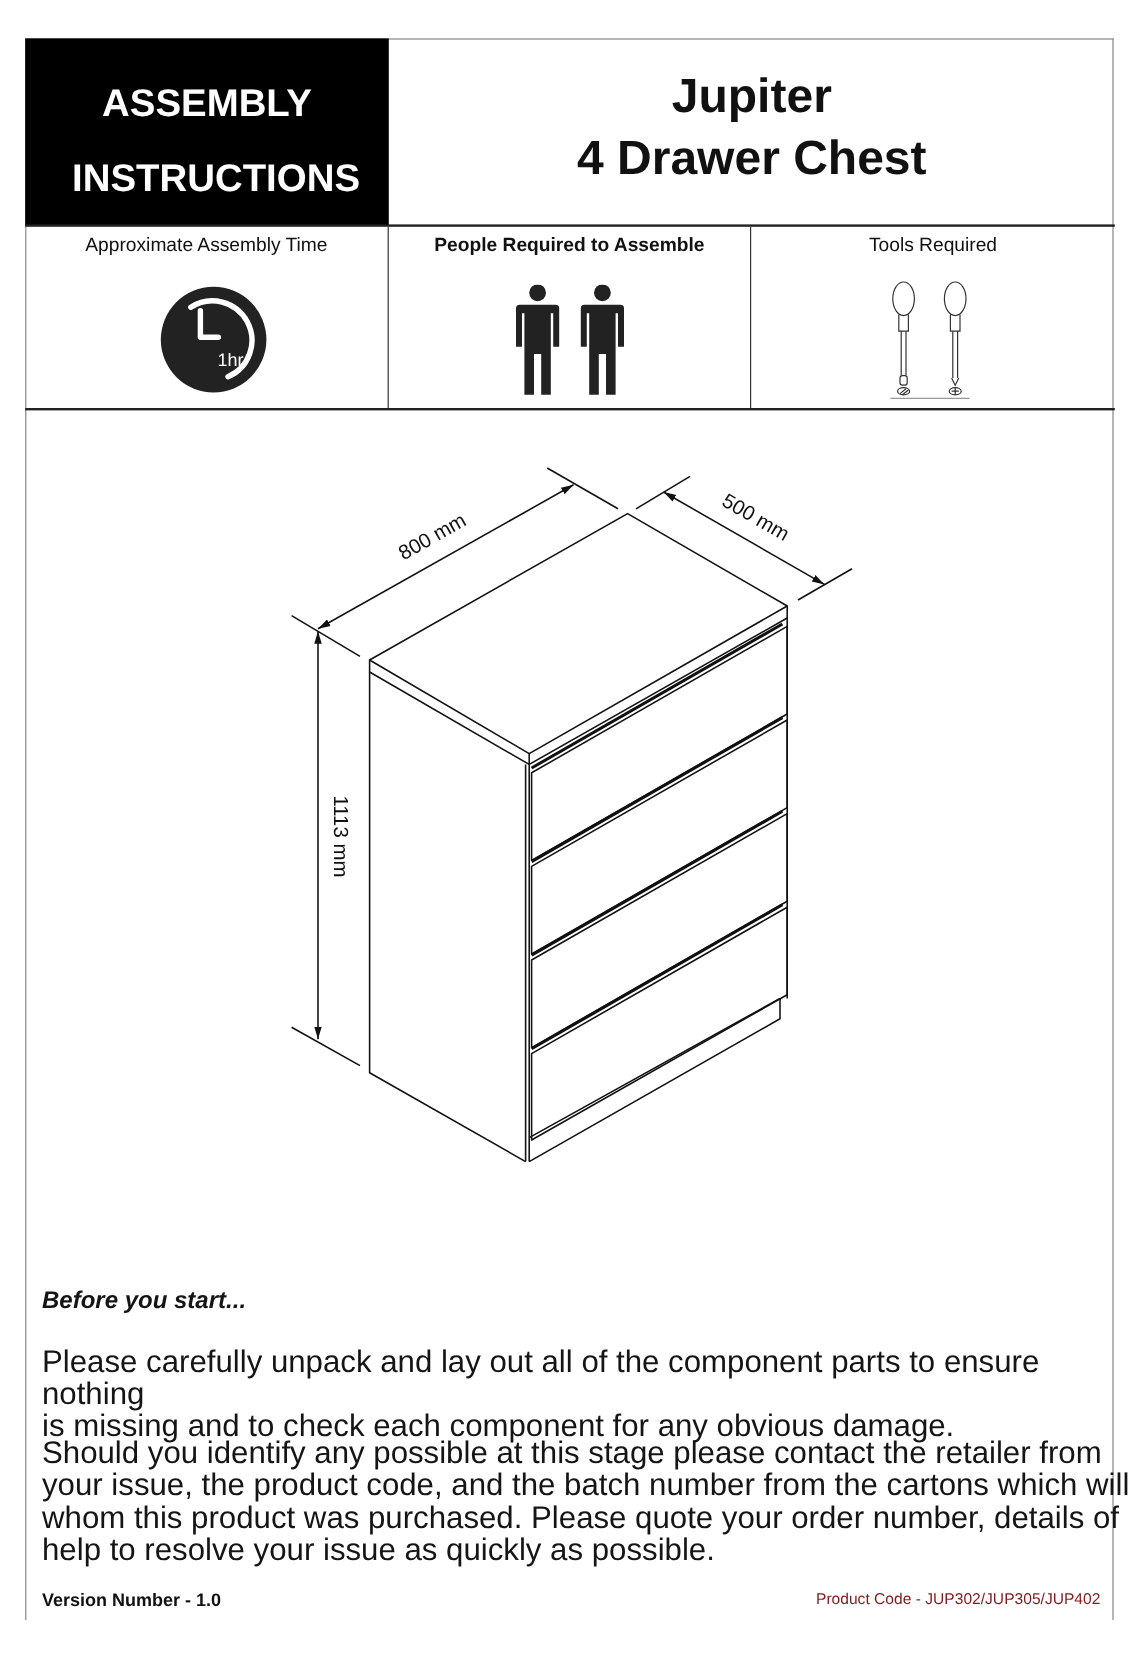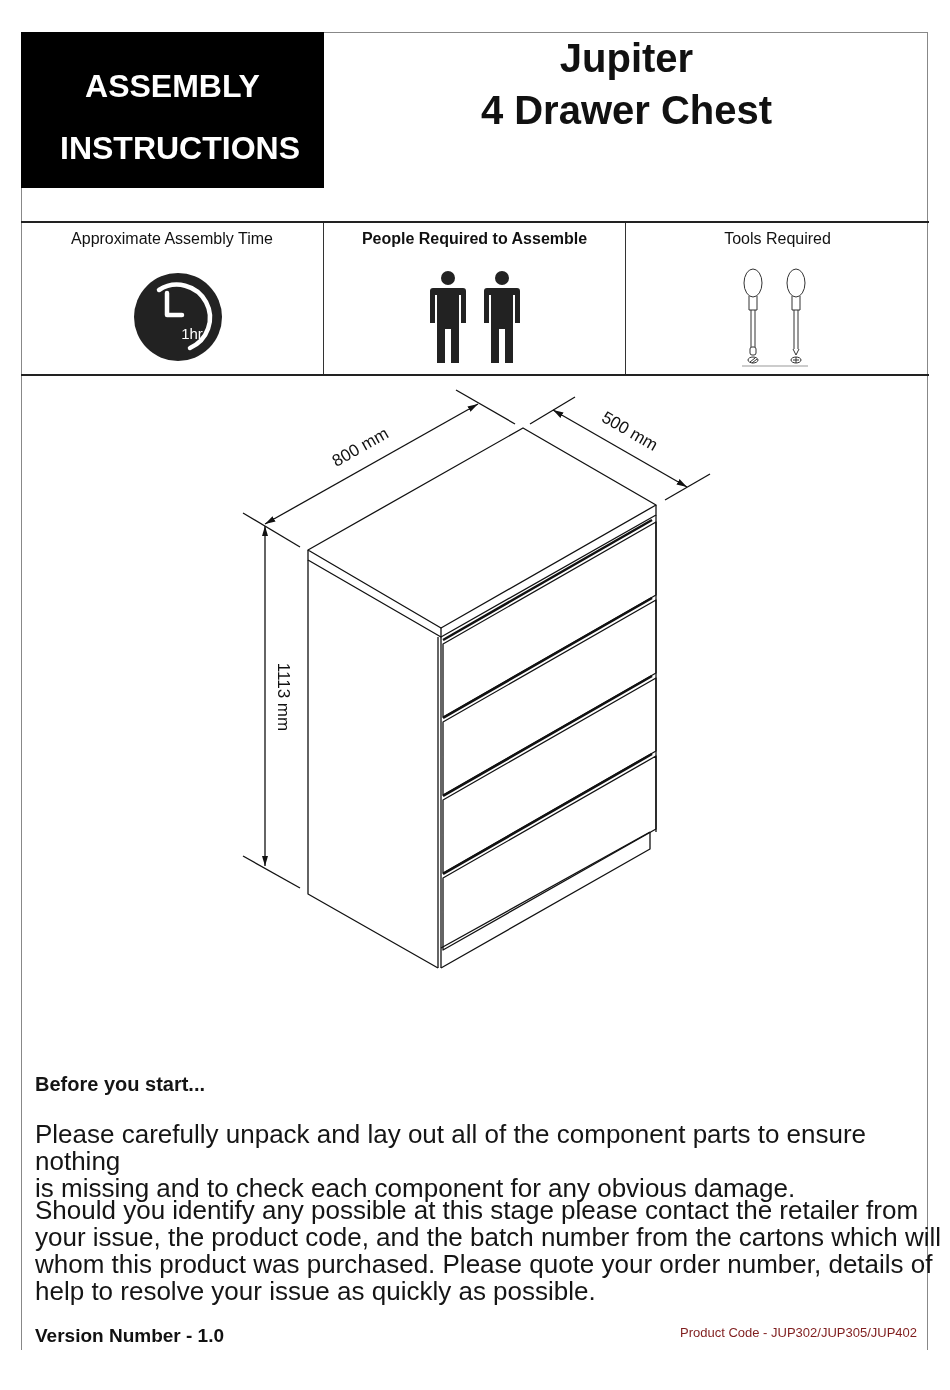--- a/index.html
+++ b/index.html
@@ -6,33 +6,33 @@
   body { width: 950px; height: 1390px; position: relative; overflow: hidden;
          font-family: "Liberation Sans", sans-serif; color: #111; }
   .page { position: absolute; left: 21px; top: 32px; width: 907px; height: 1318px;
           border-left: 1px solid #888; border-right: 1px solid #888; border-top: 1px solid #888; box-sizing: border-box; }
   .header { position: absolute; left: 21px; top: 32px; width: 908px; height: 156px; }
   .header-black { position: absolute; left: 0; top: 0; width: 303px; height: 156px; background: #000; color: #fff;
                   font-weight: bold; font-size: 32px; text-align: center; }
   .header-black .l1 { position: absolute; left: 0; right: 0; top: 36px; }
   .header-black .l2 { position: absolute; left: 0; right: 0; top: 98px; padding-left: 15px; }
   .header-title { position: absolute; left: 303px; top: 0; right: 0; height: 156px; text-align: center;
-                  font-weight: bold; font-size: 40px; line-height: 52px; box-sizing: border-box; color: #111; }
+                  font-weight: bold; font-size: 40px; line-height: 52px; padding-top: 22px; box-sizing: border-box; color: #111; }
   .info-row { position: absolute; left: 21px; top: 187px; width: 908px; height: 155px;
-              border-top: 2px solid #222; border-bottom: 2px solid #222; box-sizing: border-box; margin-top: 34px; }
+              border-top: 2px solid #222; border-bottom: 2px solid #222; box-sizing: border-box; }
   .info-cell { position: absolute; top: 0; height: 151px; box-sizing: border-box; text-align: center; }
   .info-cell.c1 { left: 0; width: 302px; }
   .info-cell.c2 { left: 302px; width: 303px; border-left: 1px solid #333; border-right: 1px solid #333; font-weight: bold; }
   .info-cell.c3 { left: 605px; width: 303px; }
   .info-label { position: absolute; left: 0; right: 0; top: 7px; font-size: 16px; color: #111; }
   .info-icon { position: absolute; left: 0; right: 0; top: 44px; display: flex; justify-content: center; }
   .diagram { position: absolute; left: 21px; top: 342px; width: 907px; height: 720px; }
   .text-block { position: absolute; left: 35px; font-size: 26px; line-height: 27px; color: #151515; }
-  .bold { font-weight: bold; }
-  .footer-left { position: absolute; left: 35px; top: 1325px; font-weight: bold; font-size: 19px; color: #111; }
+  .bold { font-weight: bold; font-style: italic; }
+  .footer-left { position: absolute; left: 35px; top: 1325px; font-weight: bold; font-size: 15px; color: #111; }
   .footer-right { position: absolute; right: 33px; top: 1325px; font-weight: normal; font-size: 13px; color: #7f1d1d; }
 </style>
 </head>
 <body>
 
 <div class="page"></div>
 
 <div class="header">
   <div class="header-black">
     <div class="l1">ASSEMBLY</div>

